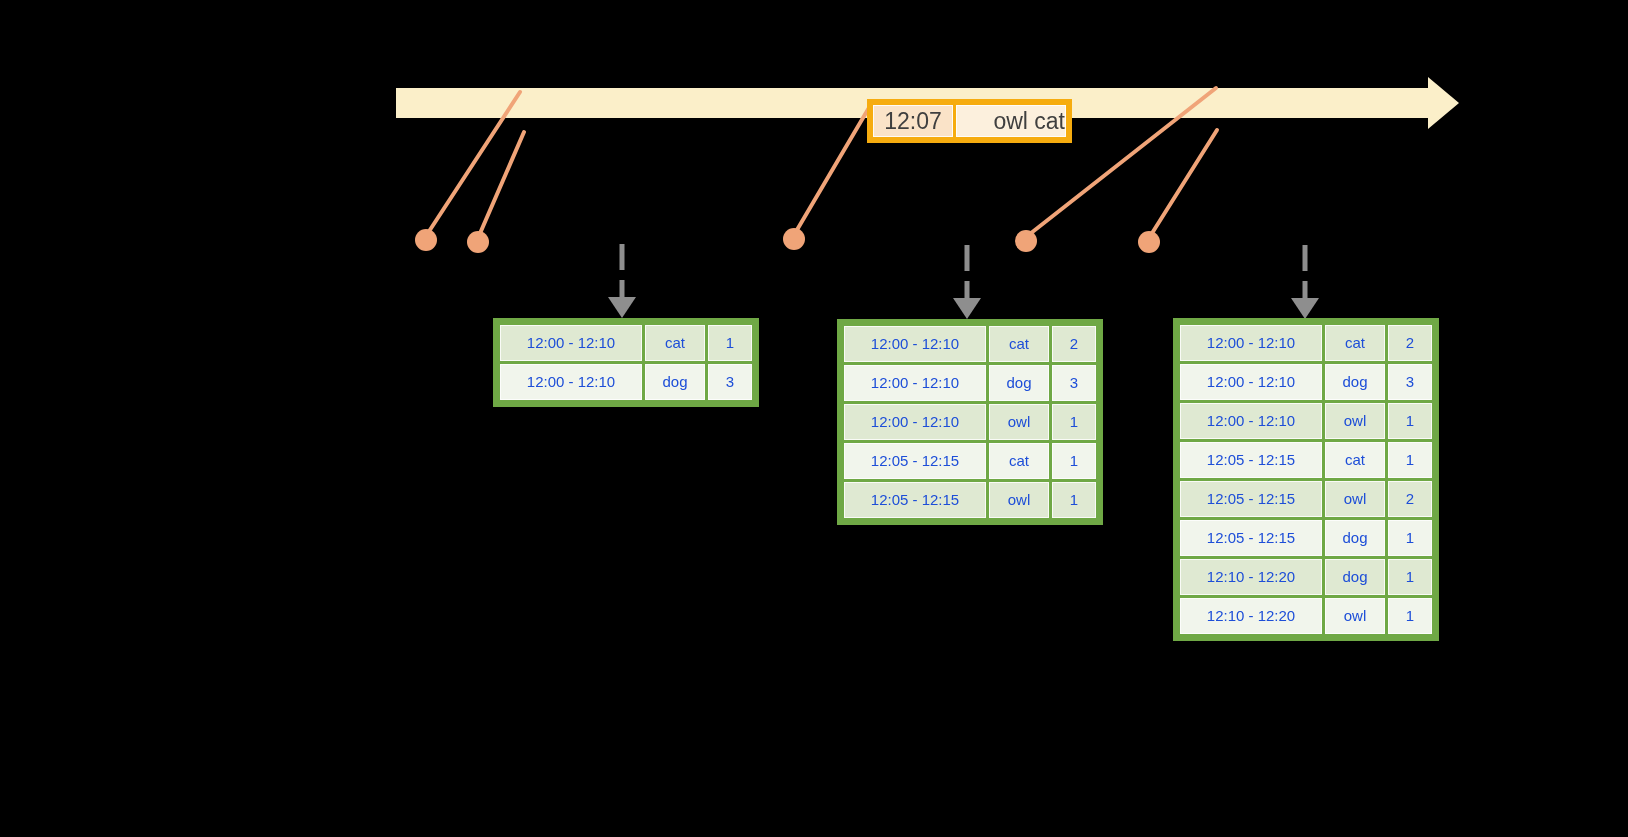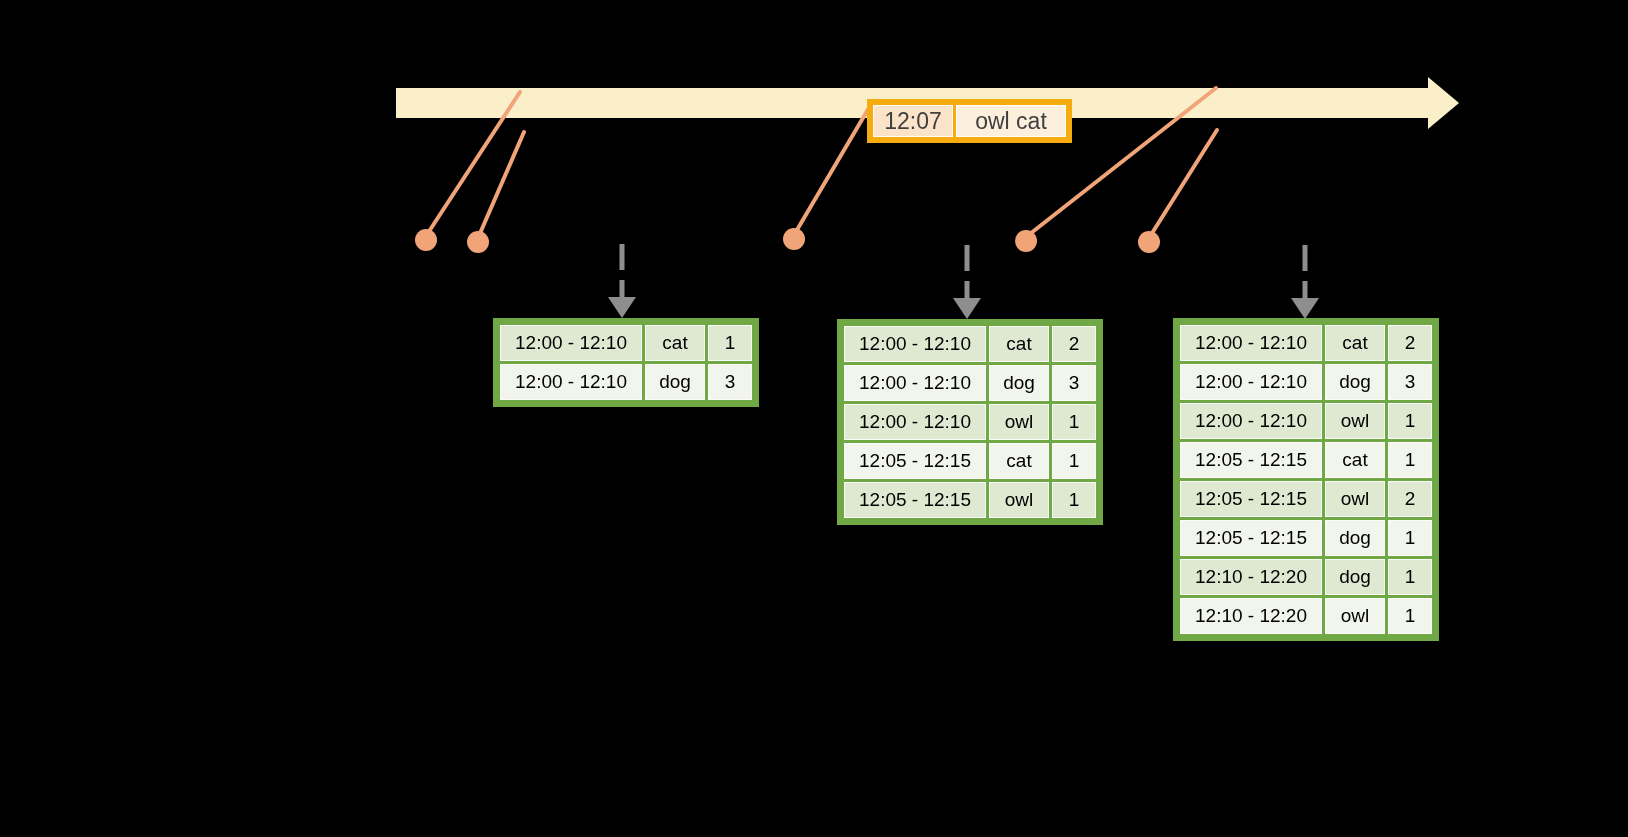--- a/index.html
+++ b/index.html
@@ -30,31 +30,31 @@
     background:#F6AC0F;border:3px solid #F6AC0F;
   }
   table.etable td{
     height:30px;text-align:center;vertical-align:middle;
     color:#3F3F3F;font-size:23px;line-height:30px;
     box-shadow:inset 0 0 0 1px rgba(255,255,255,.85);
   }
   table.etable td.time{background:#FAE3C8;}
   table.etable td.words{background:#FCF0DD;}
   #ev1{left:519px;top:62px;}  #ev1 td.time{width:80px;} #ev1 td.words{width:120px;}
-  #ev2{left:867px;top:99px;}  #ev2 td.time{width:78px;} #ev2 td.words{width:108px;}
+  #ev2{left:867px;top:99px;}  #ev2 td.time{width:78px;} #ev2 td.words{width:108px;text-align:right;}
   #ev3{left:1213px;top:64px;} #ev3 td.time{width:70px;} #ev3 td.words{width:97px;}
   
   table.gtable{
     position:absolute;
     border-collapse:separate;border-spacing:3px;
     background:#6FA845;border:4px solid #6FA845;
   }
   table.gtable td{
     height:34px;text-align:center;vertical-align:middle;
-    color:#000000;font-size:19px;line-height:34px;
+    color:#1d4ed8;font-size:15px;line-height:34px;
     box-shadow:inset 0 0 0 1px rgba(255,255,255,.8);
   }
   table.gtable td.win{width:140px;}
   table.gtable td.word{width:58px;}
   table.gtable td.cnt{width:42px;}
   table.gtable tr:nth-child(odd) td{background:#DFE9D2;}
   table.gtable tr:nth-child(even) td{background:#F1F5EC;}
   #rt1{left:493px;top:318px;}
   #rt2{left:837px;top:319px;}
   #rt3{left:1173px;top:318px;}

